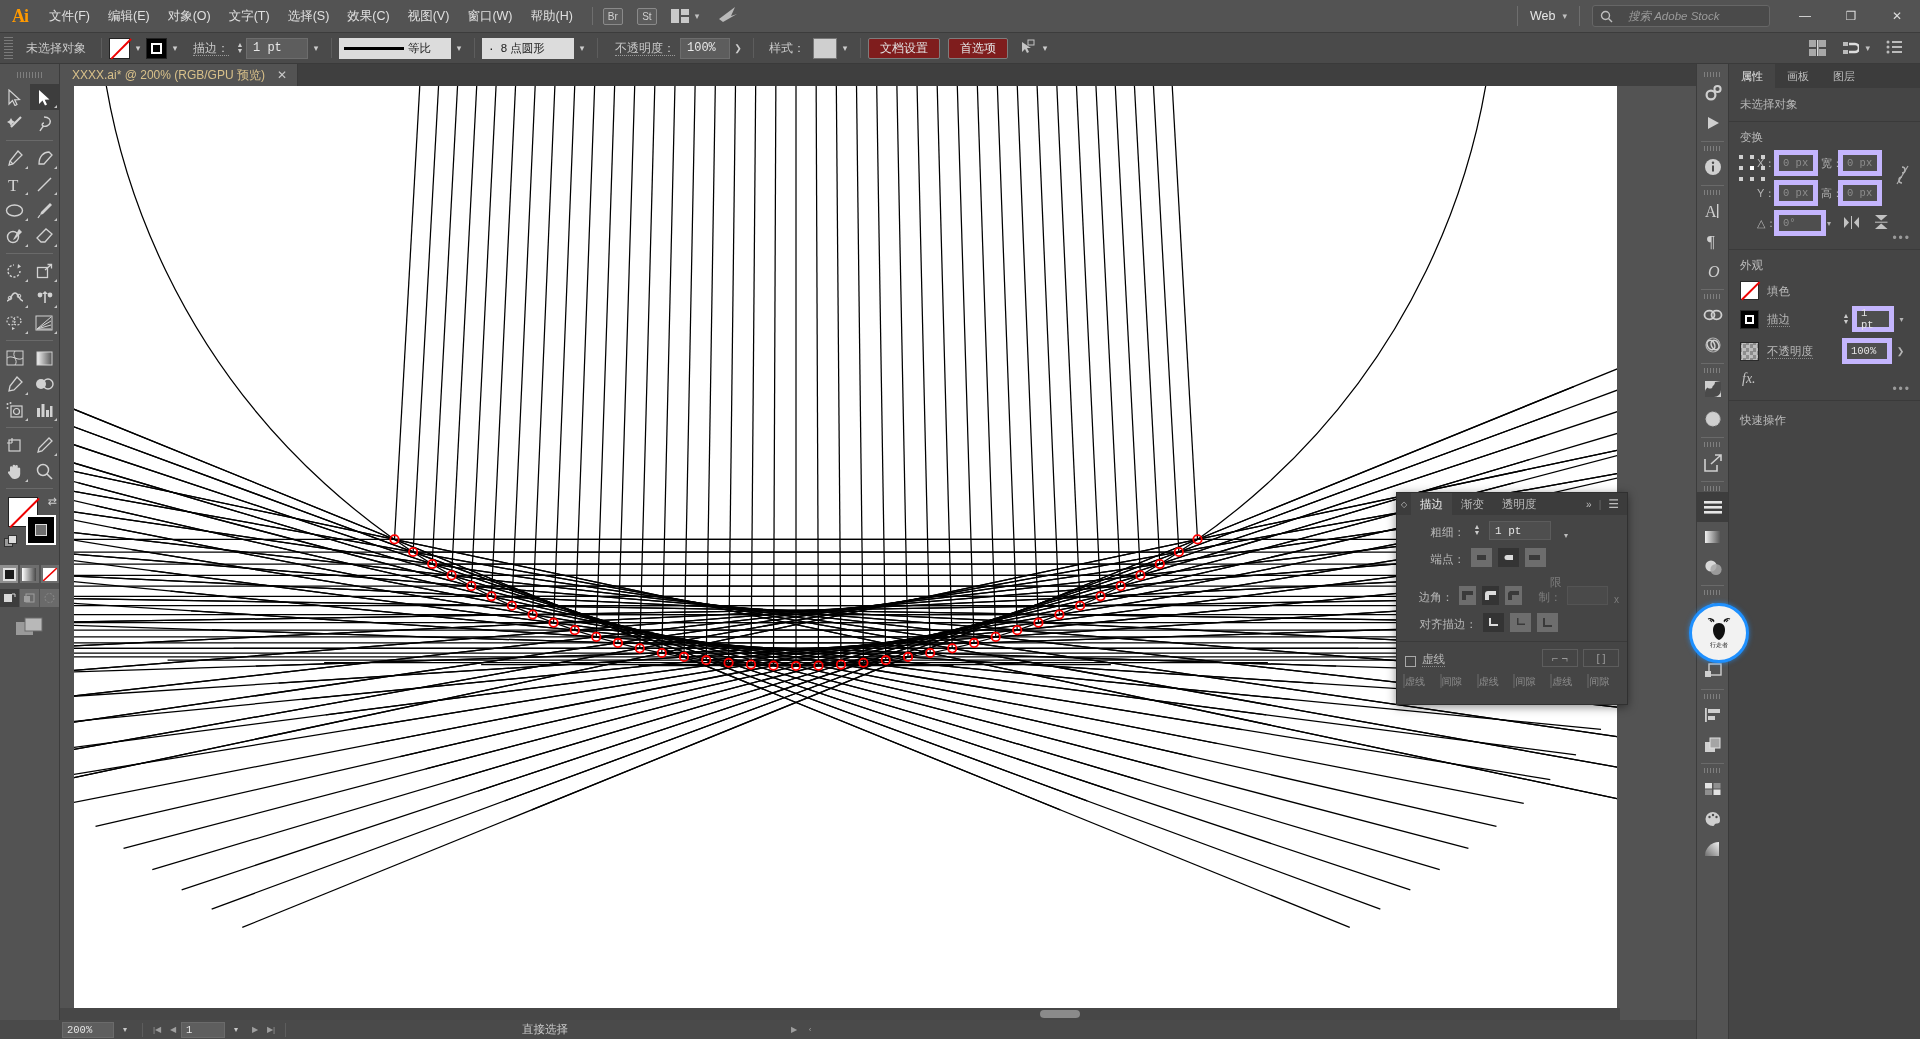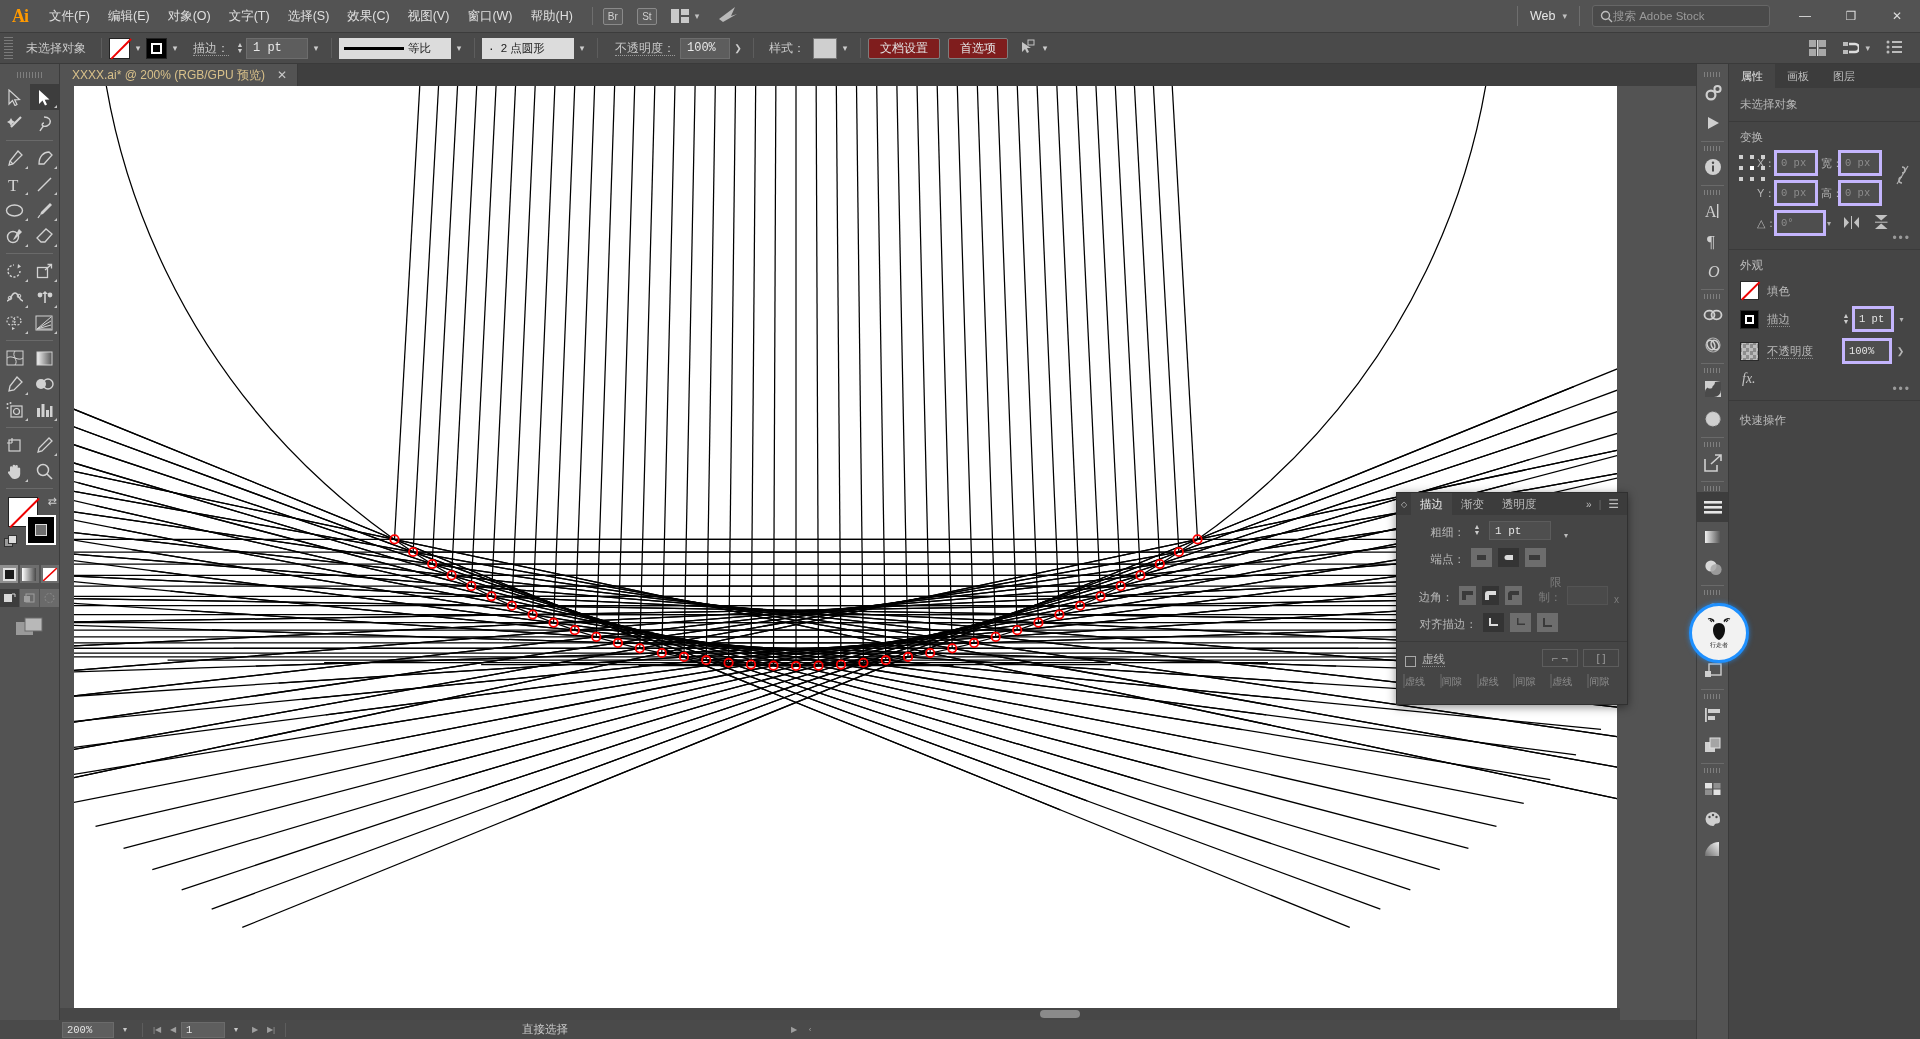--- a/index.html
+++ b/index.html
@@ -35,23 +35,23 @@
   .layout-ic { width:18px; height:14px; position:relative; }
   .layout-ic i { position:absolute; background:#c9c9c9; display:block;}
   .layout-ic i:nth-child(1){ left:0; top:0; width:8px; height:14px;}
   .layout-ic i:nth-child(2){ left:10px; top:0; width:8px; height:6px;}
   .layout-ic i:nth-child(3){ left:10px; top:8px; width:8px; height:6px;}
   .chev { font-size:9px; color:#c0c0c0; }
   .menu-right { margin-left:auto; display:flex; align-items:center; height:32px;}
   .web-box { display:flex; align-items:center; gap:7px; font-size:12.5px; padding:0 12px; color:#e6e6e6;}
   .vdiv { width:1px; height:20px; background:#6e6e6e;}
   .search-box {
-    display:flex; align-items:center; gap:0; height:22px; width:178px;
+    display:flex; align-items:center; gap:15px; height:22px; width:178px;
     background:#4a4a4a; border:1px solid #666; border-radius:3px; margin:0 12px; padding:0 7px;
-    font-size:11.5px; color:#9a9a9a;
+    font-size:11.5px; color:#9a9a9a;font-style:italic;
   }
   .win-btns { display:flex; height:32px; }
   .win-btn { width:46px; height:32px; display:flex; align-items:center; justify-content:center; font-size:12px; color:#ddd;}
 
   
   .ctrlbar {
     position:absolute; left:0; top:32px; width:1920px; height:32px;
     background:#4a4a4a; border-top:1px solid #3c3c3c; border-bottom:1px solid #3a3a3a;
     display:flex; align-items:center; font-size:12px; color:#cfcfcf;
   }
@@ -180,21 +180,21 @@
   .ptab.on{ background:#454545; color:#e9e9e9;}
   .psub{ padding:9px 11px; color:#b6b6b6; font-size:11.5px; border-bottom:1px solid #3a3a3a;}
   .psec-title{ padding:8px 11px 5px; color:#bcbcbc; font-size:11.5px;}
   .psec{ border-bottom:1px solid #3a3a3a; padding-bottom:9px; position:relative;}
   .xform{ display:flex; padding:0 10px; gap:6px; align-items:flex-start;}
   .anchor-grid{ width:26px;height:26px; position:relative; margin-top:5px;}
   .anchor-grid i{ position:absolute; width:4px;height:4px;background:#cfcfcf;}
   .xf-fields{ flex:1; }
   .xf-row{ display:flex; align-items:center; gap:3px; margin-bottom:4px;}
   .xf-lab{ width:14px; text-align:right; color:#b5b5b5; font-size:11px;}
-  .xf-in{ width:44px;height:26px;background:#4e4e4e;border:3px solid #c4b5fd;color:#8d8d8d;
+  .xf-in{ width:44px;height:26px;background:#4e4e4e;border:5px solid #c4b5fd;color:#8d8d8d;
     font-size:10.5px; display:flex;align-items:center;padding:0 4px;font-family:"Liberation Mono",monospace;}
   .xf-in.wide{width:52px;}
   .link-ic{ width:18px;margin-top:14px;color:#b0b0b0;}
   .app-row{ display:flex; align-items:center; gap:8px; padding:3px 11px;}
   .app-sw{ width:19px;height:19px;border:1px solid #2a2a2a;}
   .app-sw.none{ background:#fff; position:relative;}
   .app-sw.none:after{content:"";position:absolute;left:-3px;top:8px;width:25px;height:1.5px;background:#e00;transform:rotate(-45deg);}
   .app-sw.stroke{ background:#000; display:flex;align-items:center;justify-content:center;}
   .app-sw.stroke i{width:9px;height:9px;border:2px solid #fff;display:block;}
   .app-sw.opac{ background:
@@ -312,21 +312,21 @@
     <div class="mini-chev">▾</div>
     <div class="cb-sep"></div>
     <div class="profile-box">
       <span class="profile-line"></span>
       <span>等比</span>
     </div>
     <div class="mini-chev">▾</div>
     <div class="cb-sep"></div>
     <div class="brush-box">
       <span style="font-size:14px;line-height:10px">·</span>
-      <span>2 点圆形</span>
+      <span>8 点圆形</span>
     </div>
     <div class="mini-chev">▾</div>
     <div class="cb-sep"></div>
     <div class="cb-label dot">不透明度：</div>
     <div class="field w48">100%</div>
     <div class="mini-chev">❯</div>
     <div class="cb-sep"></div>
     <div class="cb-label" style="padding-right:8px">样式：</div>
     <div class="style-sw"></div>
     <div class="mini-chev">▾</div>

